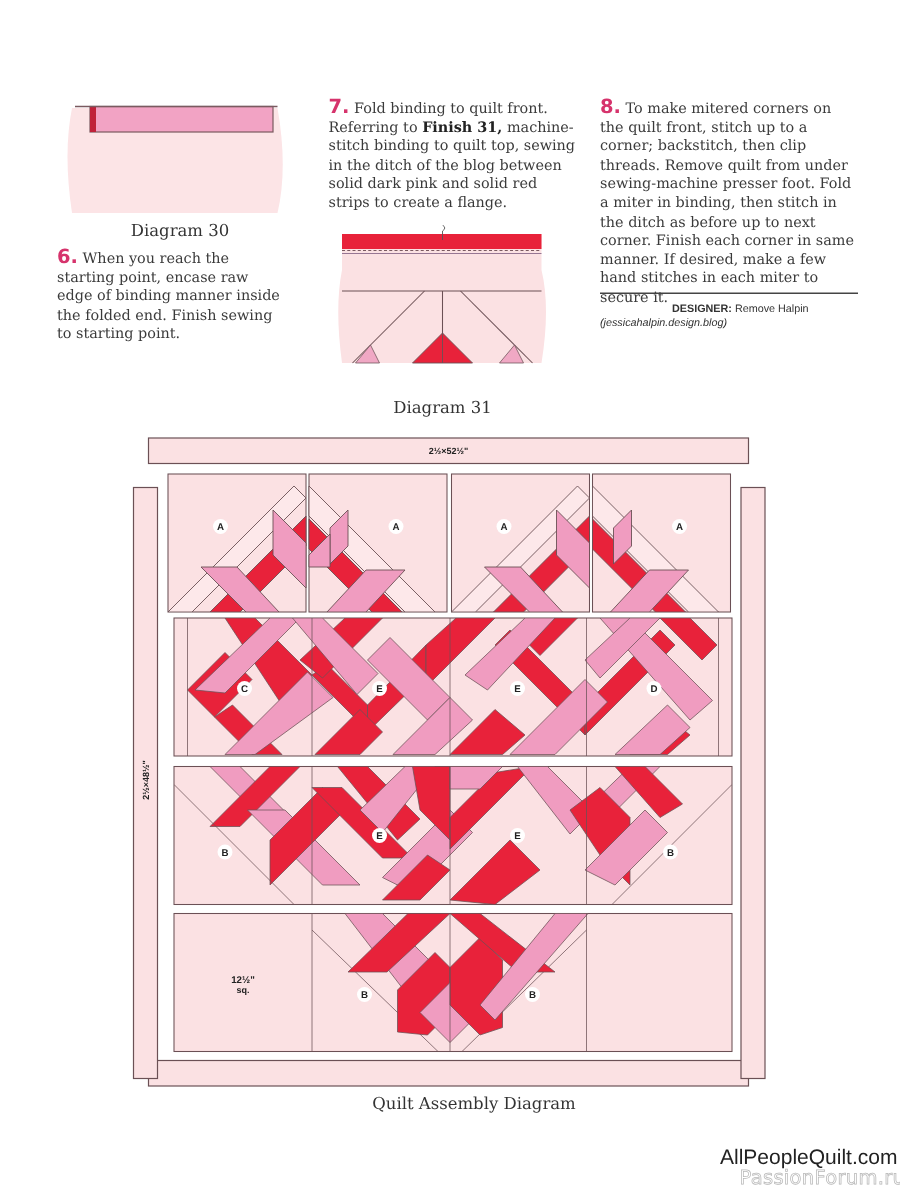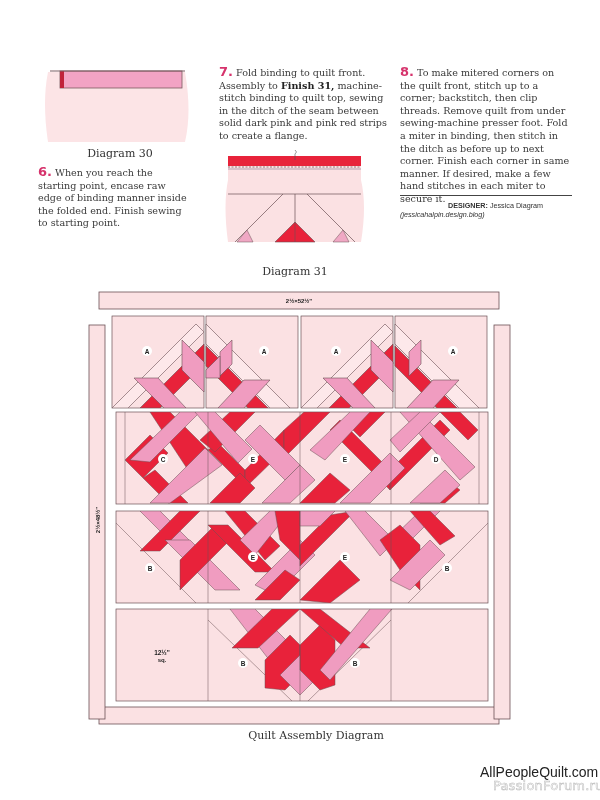--- a/index.html
+++ b/index.html
@@ -32,21 +32,21 @@
 </div>
 <div class="abs caption" style="left:80px; top:147px; width:80px;">Diagram 30</div>
 
 <div class="abs step" style="left:38px; top:166px; width:150px;">
   <span class="step-num">6.</span>
   <span>When you reach the starting point, encase raw edge of binding manner inside the folded end. Finish sewing to starting point.</span>
 </div>
 
 <div class="abs step" style="left:219px; top:66px; width:168px;">
   <span class="step-num">7.</span>
-  <span>Fold binding to quilt front. Assembly to </span><b>Finish 31,</b><span> machine-stitch binding to quilt top, sewing in the ditch of the seam between solid dark pink and pink red strips to create a flange.</span>
+  <span>Fold binding to quilt front. Referring to </span><b>Finish 31,</b><span> machine-stitch binding to quilt top, sewing in the ditch of the blog between solid dark pink and solid red strips to create a flange.</span>
 </div>
 
 <div class="abs" style="left:225px; top:150px; width:140px; height:96px;">
   <svg width="140" height="96" viewBox="0 0 140 96">
     <path d="M3 6 L136 6 L136 30 Q142 55 136 92 L3 92 Q-2 55 3 30 Z" fill="#fbe1e3"></path>
     <rect x="3" y="6" width="133" height="10" fill="#e8223a"></rect>
     <line x1="3" y1="17" x2="136" y2="17" stroke="#7a5a60" stroke-dasharray="2,1.5" stroke-width="0.8"></line>
     <line x1="3" y1="19" x2="136" y2="19" stroke="#8a6a8a" stroke-width="0.6"></line>
     <line x1="3" y1="44" x2="136" y2="44" stroke="#6b5055" stroke-width="0.7"></line>
     <line x1="70" y1="44" x2="70" y2="92" stroke="#6b5055" stroke-width="0.7"></line>
@@ -61,21 +61,21 @@
 </div>
 <div class="abs caption" style="left:255px; top:265px; width:80px;">Diagram 31</div>
 
 <div class="abs step" style="left:400px; top:66px; width:170px;">
   <span class="step-num">8.</span>
   <span>To make mitered corners on the quilt front, stitch up to a corner; backstitch, then clip threads. Remove quilt from under sewing-machine presser foot. Fold a miter in binding, then stitch in the ditch as before up to next corner. Finish each corner in same manner. If desired, make a few hand stitches in each miter to secure it.</span>
 </div>
 <div class="abs rule" style="left:400px; top:195px; width:172px;"></div>
 <div class="abs designer" style="left:400px; top:201px; width:172px;">
   <b>DESIGNER:</b>
-  <span>Jessica Diagram</span>
+  <span>Remove Halpin</span>
   <i>(jessicahalpin.design.blog)</i>
 </div>
 
 <div class="abs" style="left:80px; top:288px; width:440px; height:440px;">
   <svg width="440" height="440" viewBox="80 288 440 440">
     <defs>
       <clipPath id="rowA">
           <rect x="112" y="316" width="378" height="92"></rect>
         </clipPath>
       <clipPath id="rowCE">

